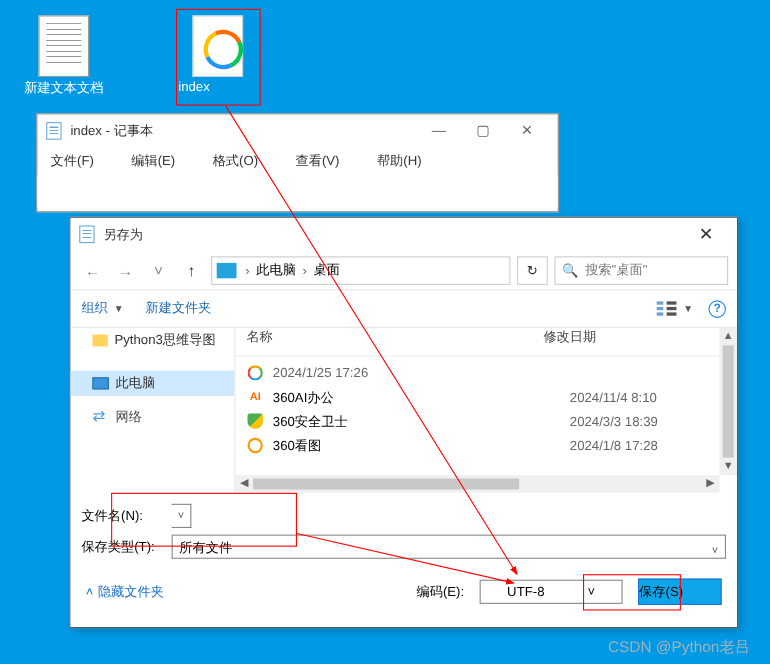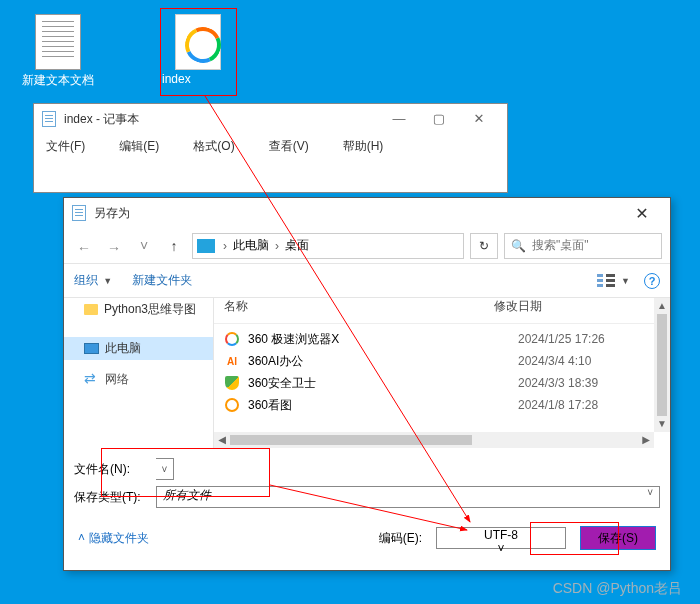--- a/index.html
+++ b/index.html
@@ -213,27 +213,27 @@
 .scroll-h{position:absolute;left:0;right:16px;bottom:0;height:16px;background:#f0f0f0;display:flex;}
 .scroll-h .sb-arr{width:16px;text-align:center;font-size:10px;color:#666;line-height:16px;}
 .scroll-h .sb-th{width:55%;margin:3px 0;background:#c8c8c8;}
 
 .form-area{padding:10px 10px 4px 10px;}
 .form-row{display:flex;align-items:center;margin-bottom:6px;}
 .form-row .lbl{width:82px;padding-right:6px;}
 .form-row input,.form-row .sel{
   height:22px;border:1px solid #888;background:#fff;padding:0 6px;flex:1;font:inherit;
 }
-.form-row .sel{display:flex;align-items:flex-start;justify-content:space-between;font-style:italic;}
+.form-row .sel{display:flex;align-items:flex-end;justify-content:space-between;}
 .form-row .caret{font-size:10px;color:#555;}
 .bottom-row{display:flex;align-items:center;padding:8px 14px 12px 14px;gap:14px;}
 .hide-ld{color:#1a6ec4;display:flex;align-items:center;gap:4px;}
 .enc-lbl{margin-left:auto;}
-.enc-sel{width:130px;height:22px;border:1px solid #888;display:flex;align-items:center;justify-content:space-between;padding:0 24px;flex-direction:column;}
-.btn{width:76px;height:24px;border:1px solid #888;background:#a21caf;text-align:center;line-height:22px;}
+.enc-sel{width:130px;height:22px;border:1px solid #888;display:flex;align-items:center;justify-content:space-between;padding:0 24px;}
+.btn{width:76px;height:24px;border:1px solid #888;background:#0ea5e9;line-height:22px;}
 .btn.primary{border:1.5px solid #1976d2;}
 
 .watermark{position:absolute;right:18px;bottom:6px;color:rgba(180,180,180,.9);font-size:14px;}
 </style>
 </head>
 <body>
 
 <div class="desk-icon txt-doc">
   <div class="ico"></div>
   <div>新建文本文档</div>
@@ -333,27 +333,26 @@
     <div class="file-list">
       <div class="cols">
         <div class="col-name">名称</div>
         <div>修改日期</div>
       </div>
       <div class="rows">
         <div class="frow">
             <span class="fic">
               <span class="file-ico-360"></span>
             </span>
-            <span class="fn">360 极速浏览器X</span>
             <span class="fd">2024/1/25 17:26</span>
           </div>
         <div class="frow">
             <span class="fic fic-ai">AI</span>
             <span class="fn">360AI办公</span>
-            <span class="fd">2024/3/4 4:10</span>
+            <span class="fd">2024/11/4 8:10</span>
           </div>
         <div class="frow">
             <span class="fic">
               <span class="file-ico-shield"></span>
             </span>
             <span class="fn">360安全卫士</span>
             <span class="fd">2024/3/3 18:39</span>
           </div>
         <div class="frow">
             <span class="fic">

